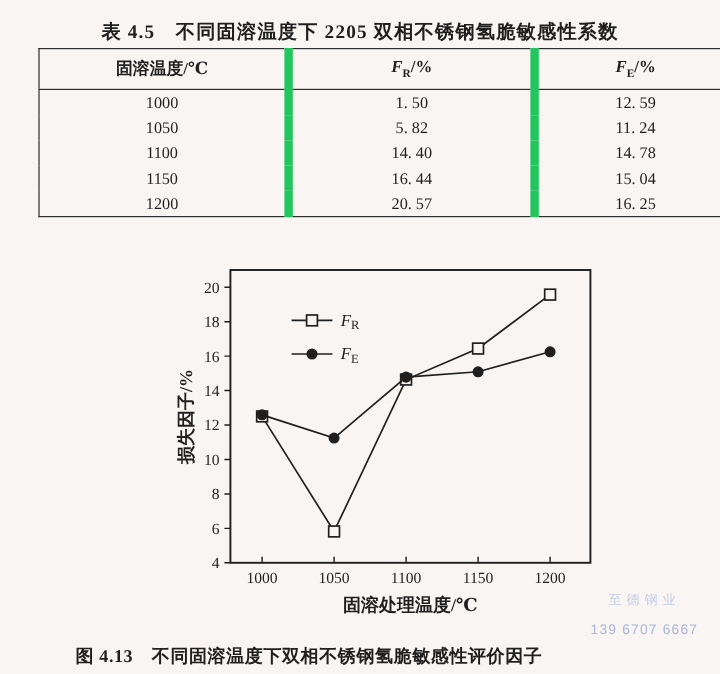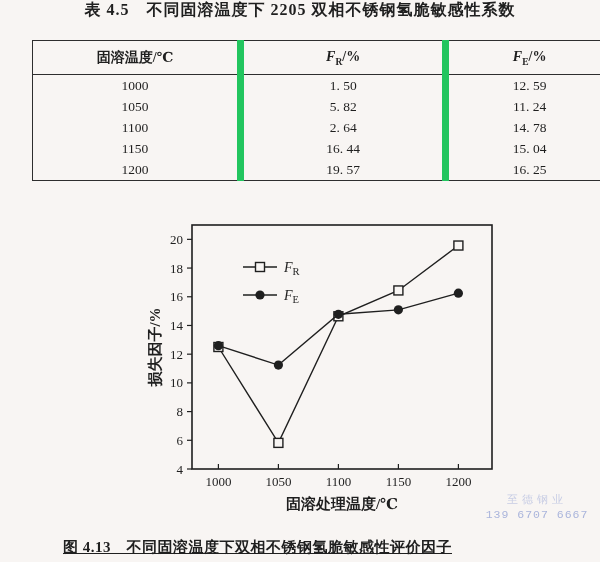--- a/index.html
+++ b/index.html
@@ -5,21 +5,21 @@
   html,body{margin:0;padding:0;}
   body{
     width:600px;height:562px;
     background:#f8f5f3;
     position:relative;
     overflow:hidden;
     font-family:"Liberation Serif","DejaVu Serif",serif;
     color:#1f1f1f;
   }
   .doc-title{
-    position:absolute;top:0;left:0;width:600px;
+    position:absolute;top:17px;left:0;width:600px;
     text-align:center;font-size:16px;font-weight:bold;
     letter-spacing:1px;
   }
   .tbl-wrap{position:absolute;left:32px;top:40px;width:579px;}
   table.data-tbl{
     width:100%;border-collapse:collapse;
     border:1.6px solid #2e2e2e;
     table-layout:fixed;
   }
   table.data-tbl th{
@@ -35,30 +35,29 @@
   .col-sep{border-left:7px solid #22c55e;}
   td.pad-top{padding-top:5px;}
   td.pad-bot{padding-bottom:5px;}
   th i{font-style:italic;}
   th sub{font-size:9.5px;font-style:normal;}
   .fig-svg{position:absolute;left:145px;top:217px;}
   .fig-caption{
     position:absolute;top:538px;left:0;width:515px;
     text-align:center;font-size:15px;font-weight:bold;
     letter-spacing:0.5px;
-    text-decoration:underline;
   }
   .watermark{
     position:absolute;left:478px;top:495px;width:118px;
     text-align:center;color:#97a5d6;
-    font-family:Liberation Mono, monospace;
+    font-family:Liberation Sans, sans-serif;
     line-height:11px;
   }
   .watermark .wm-name{font-size:11px;letter-spacing:4px;opacity:0.5;}
-  .watermark .wm-phone{font-size:11.5px;letter-spacing:1px;opacity:0.8;margin-top:3px;}
+  .watermark .wm-phone{font-size:11.5px;letter-spacing:1px;opacity:0.8;margin-top:14px;}
 </style>
 </head>
 <body>
 
 <div class="doc-title">表 4.5　不同固溶温度下 2205 双相不锈钢氢脆敏感性系数</div>
 
 <div class="tbl-wrap">
   <table class="data-tbl">
     <colgroup>
         <col style="width:36%">
@@ -78,31 +77,31 @@
         <td class="col-sep pad-top">1. 50</td>
         <td class="col-sep pad-top">12. 59</td>
       </tr>
       <tr>
         <td>1050</td>
         <td class="col-sep">5. 82</td>
         <td class="col-sep">11. 24</td>
       </tr>
       <tr>
         <td>1100</td>
-        <td class="col-sep">2. 64</td>
+        <td class="col-sep">14. 40</td>
         <td class="col-sep">14. 78</td>
       </tr>
       <tr>
         <td>1150</td>
         <td class="col-sep">16. 44</td>
         <td class="col-sep">15. 04</td>
       </tr>
       <tr>
         <td class="pad-bot">1200</td>
-        <td class="col-sep pad-bot">19. 57</td>
+        <td class="col-sep pad-bot">20. 57</td>
         <td class="col-sep pad-bot">16. 25</td>
       </tr>
     </tbody>
   </table>
 </div>
 
 <svg id="chart-svg" class="fig-svg" width="365" height="300" viewBox="0 0 365 300">
     <rect x="47" y="8" width="300" height="244" fill="none" stroke="#1f1f1f" stroke-width="1.6"></rect>
     <g>
       <line x1="47" y1="252" x2="42" y2="252" stroke="#1f1f1f" stroke-width="1.2"></line>

